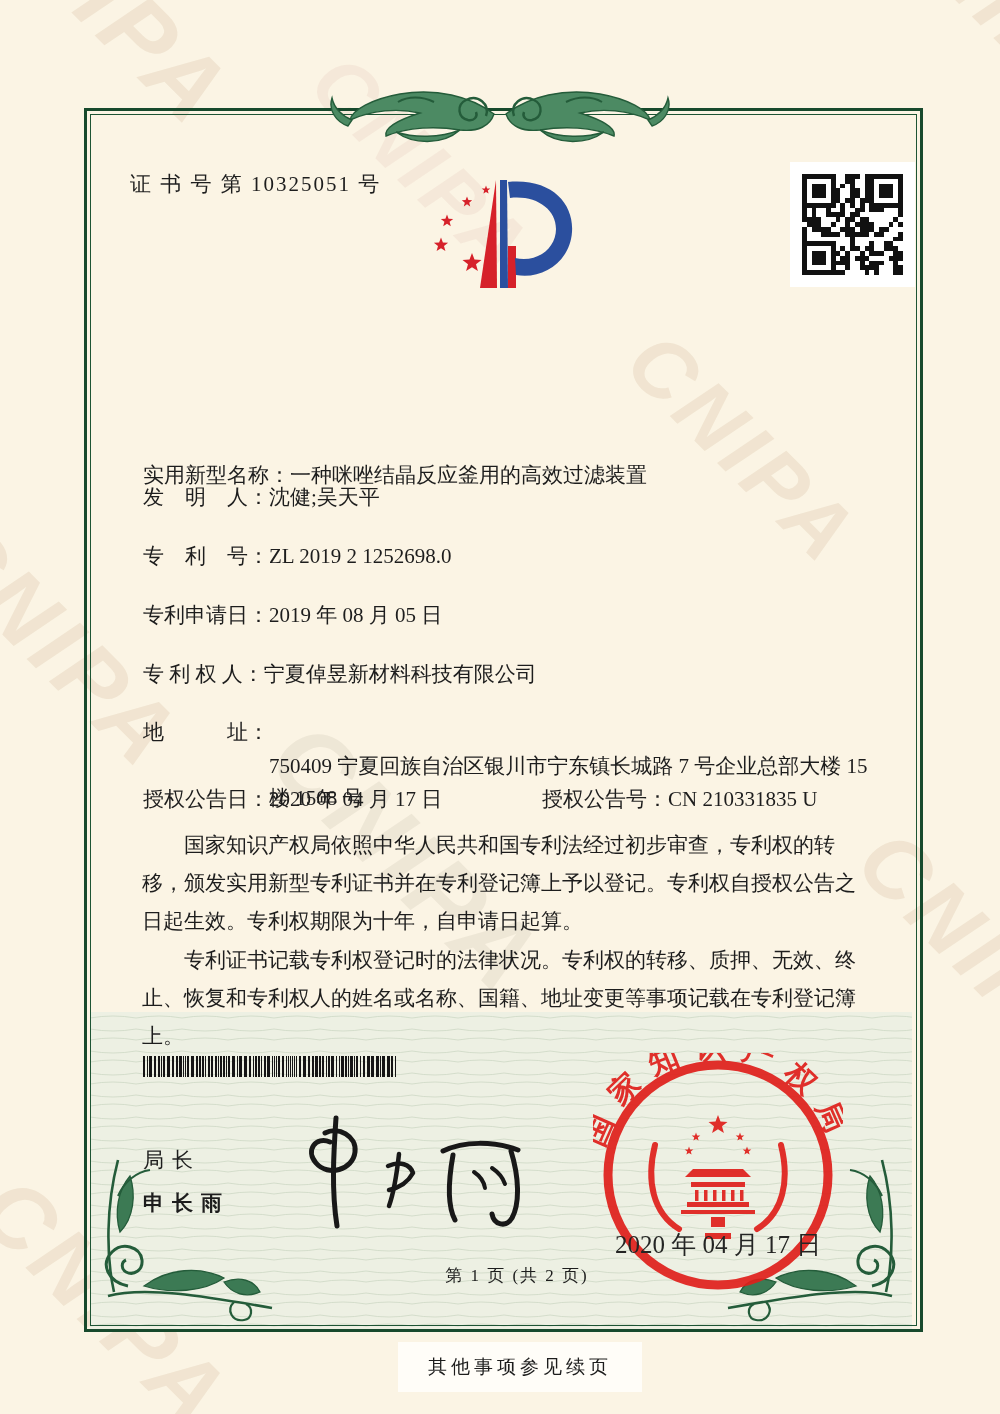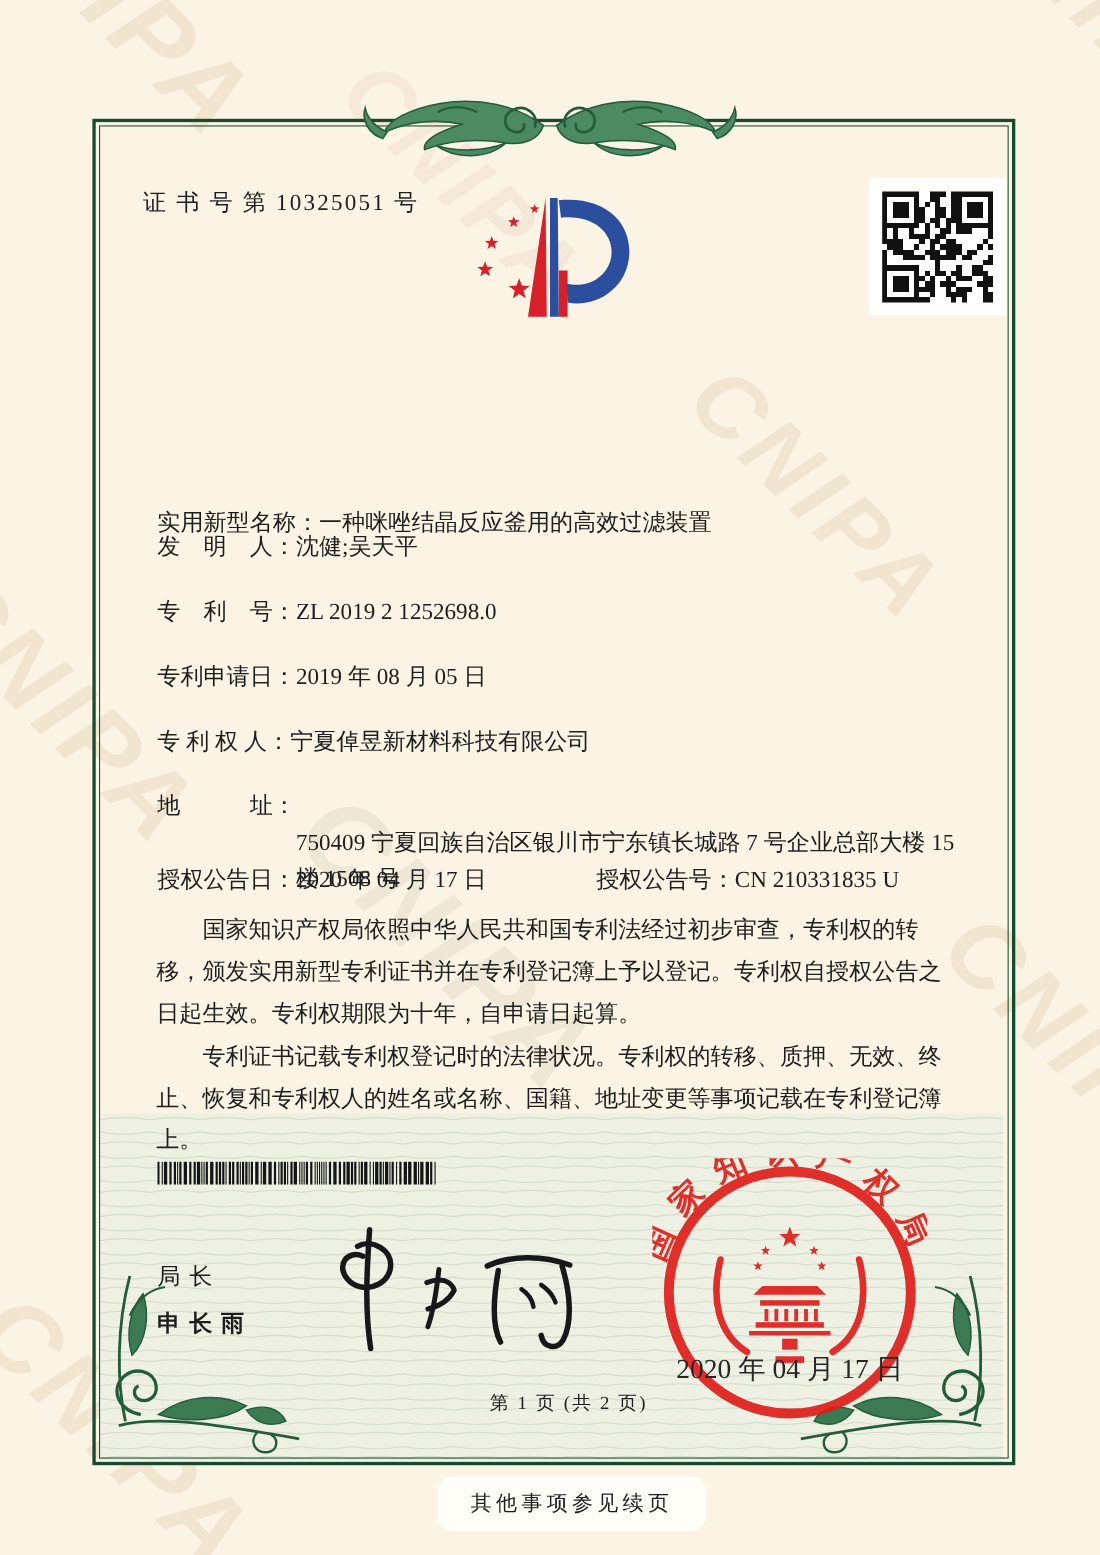--- a/index.html
+++ b/index.html
@@ -39,21 +39,21 @@
   .body-text{position:absolute;left:142px;top:826px;width:718px;font-size:21px;line-height:1.82;}
   .body-text p{margin:0;text-indent:2em;}
   
   .barcode{position:absolute;left:143px;top:1056px;}
   .officer{position:absolute;left:143px;font-size:21px;letter-spacing:8px;}
   .sig{position:absolute;left:278px;top:1106px;}
   .seal{position:absolute;left:593px;top:1053px;}
   .page-info{position:absolute;left:517px;top:1264px;transform:translateX(-50%);
     font-size:17px;letter-spacing:2px;white-space:nowrap;}
   .note-box{position:absolute;left:520px;top:1342px;transform:translateX(-50%);
-    background:#fffdf8;padding:12px 30px;font-size:19px;letter-spacing:4px;white-space:nowrap;border-radius:13px;}
+    background:#fffdf8;padding:12px 30px;font-size:19px;letter-spacing:4px;white-space:nowrap;}
 </style>
 </head>
 <body>
 
 <div class="page">
 
   <span class="wm" style="left:-60px;top:-60px;font-size:96px;">CNIPA</span>
   <span class="wm" style="left:850px;top:-50px;font-size:88px;">CNIPA</span>
   <span class="wm" style="left:285px;top:120px;font-size:80px;color:rgba(220,175,160,.16);">CNIPA</span>
   <span class="wm" style="left:600px;top:400px;font-size:84px;">CNIPA</span>

